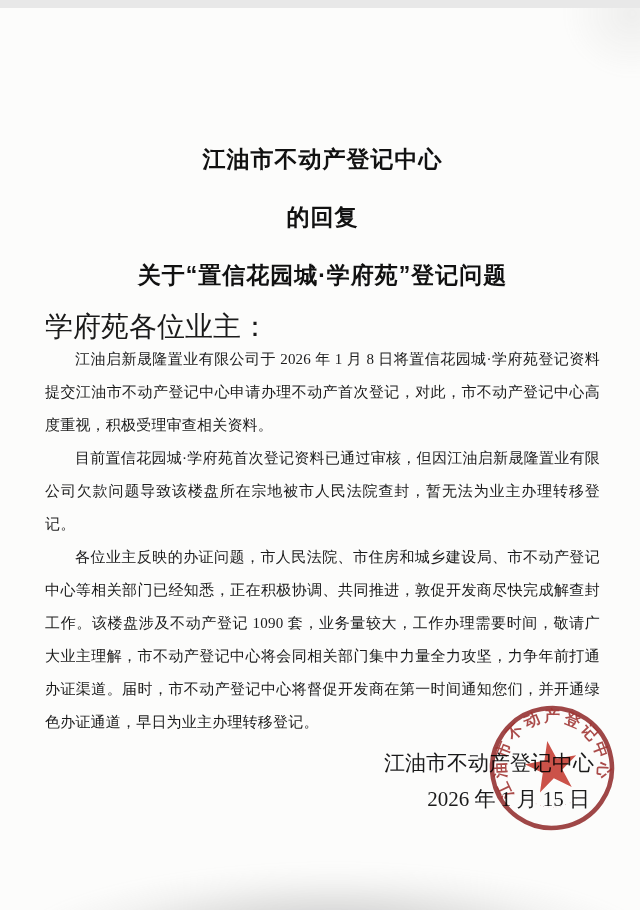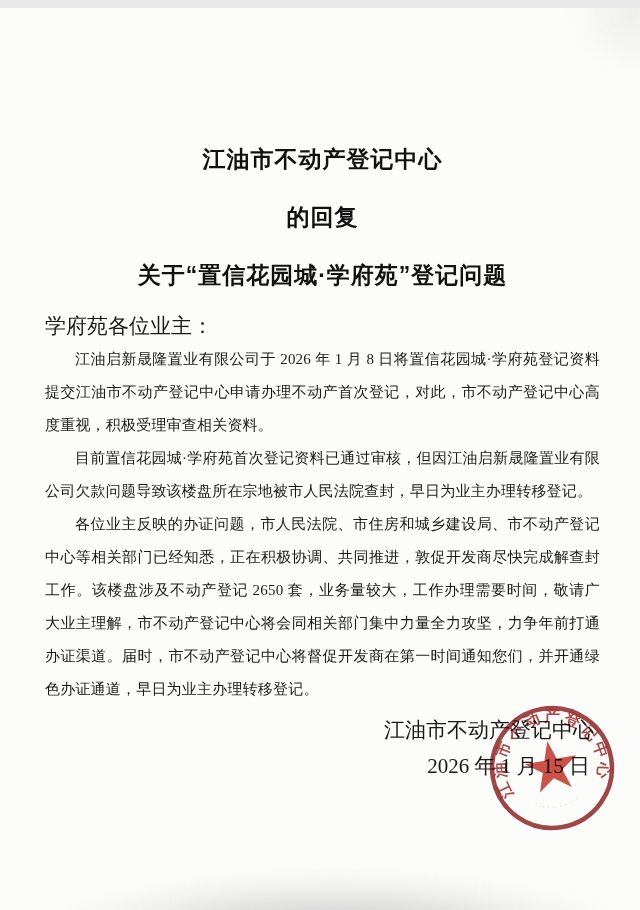--- a/index.html
+++ b/index.html
@@ -30,21 +30,21 @@
     font-weight: bold;
     font-size: 23px;
     line-height: 34px;
     text-align: center;
     letter-spacing: 1px;
     margin: 0 0 24px 0;
     color: #111;
   }
   .title-line:last-of-type { margin-bottom: 18px; }
   .greeting {
-    font-size: 21px;
+    font-size: 28px;
     line-height: 33px;
     margin: 0;
   }
   .body-para {
     font-size: 15px;
     line-height: 33px;
     text-align: justify;
     text-indent: 2em;
     margin: 0;
     letter-spacing: 0.2px;
@@ -104,22 +104,22 @@
   <div class="smudge-top-right"></div>
 
   <div class="content">
     <h1 class="title-line">江油市不动产登记中心</h1>
     <h1 class="title-line">的回复</h1>
     <h1 class="title-line">关于“置信花园城·学府苑”登记问题</h1>
 
     <p class="greeting">学府苑各位业主：</p>
 
     <p class="body-para">江油启新晟隆置业有限公司于 2026 年 1 月 8 日将置信花园城·学府苑登记资料提交江油市不动产登记中心申请办理不动产首次登记，对此，市不动产登记中心高度重视，积极受理审查相关资料。</p>
-    <p class="body-para">目前置信花园城·学府苑首次登记资料已通过审核，但因江油启新晟隆置业有限公司欠款问题导致该楼盘所在宗地被市人民法院查封，早日为业主办理转移登记。</p>
-    <p class="body-para">各位业主反映的办证问题，市人民法院、市住房和城乡建设局、市不动产登记中心等相关部门已经知悉，正在积极协调、共同推进，敦促开发商尽快完成解查封工作。该楼盘涉及不动产登记 2650 套，业务量较大，工作办理需要时间，敬请广大业主理解，市不动产登记中心将会同相关部门集中力量全力攻坚，力争年前打通办证渠道。届时，市不动产登记中心将督促开发商在第一时间通知您们，并开通绿色办证通道，早日为业主办理转移登记。</p>
+    <p class="body-para">目前置信花园城·学府苑首次登记资料已通过审核，但因江油启新晟隆置业有限公司欠款问题导致该楼盘所在宗地被市人民法院查封，暂无法为业主办理转移登记。</p>
+    <p class="body-para">各位业主反映的办证问题，市人民法院、市住房和城乡建设局、市不动产登记中心等相关部门已经知悉，正在积极协调、共同推进，敦促开发商尽快完成解查封工作。该楼盘涉及不动产登记 1090 套，业务量较大，工作办理需要时间，敬请广大业主理解，市不动产登记中心将会同相关部门集中力量全力攻坚，力争年前打通办证渠道。届时，市不动产登记中心将督促开发商在第一时间通知您们，并开通绿色办证通道，早日为业主办理转移登记。</p>
 
     <div class="signoff">
       <div>江油市不动产登记中心</div>
       <div class="date">2026 年 1 月 15 日</div>
     </div>
   </div>
 
   <svg class="seal" viewBox="0 0 130 130" xmlns="http://www.w3.org/2000/svg">
     <defs>
       <path id="sealArcTop" d="M 23.3 84.4 A 46 46 0 1 1 106.7 84.4" fill="none"></path>

